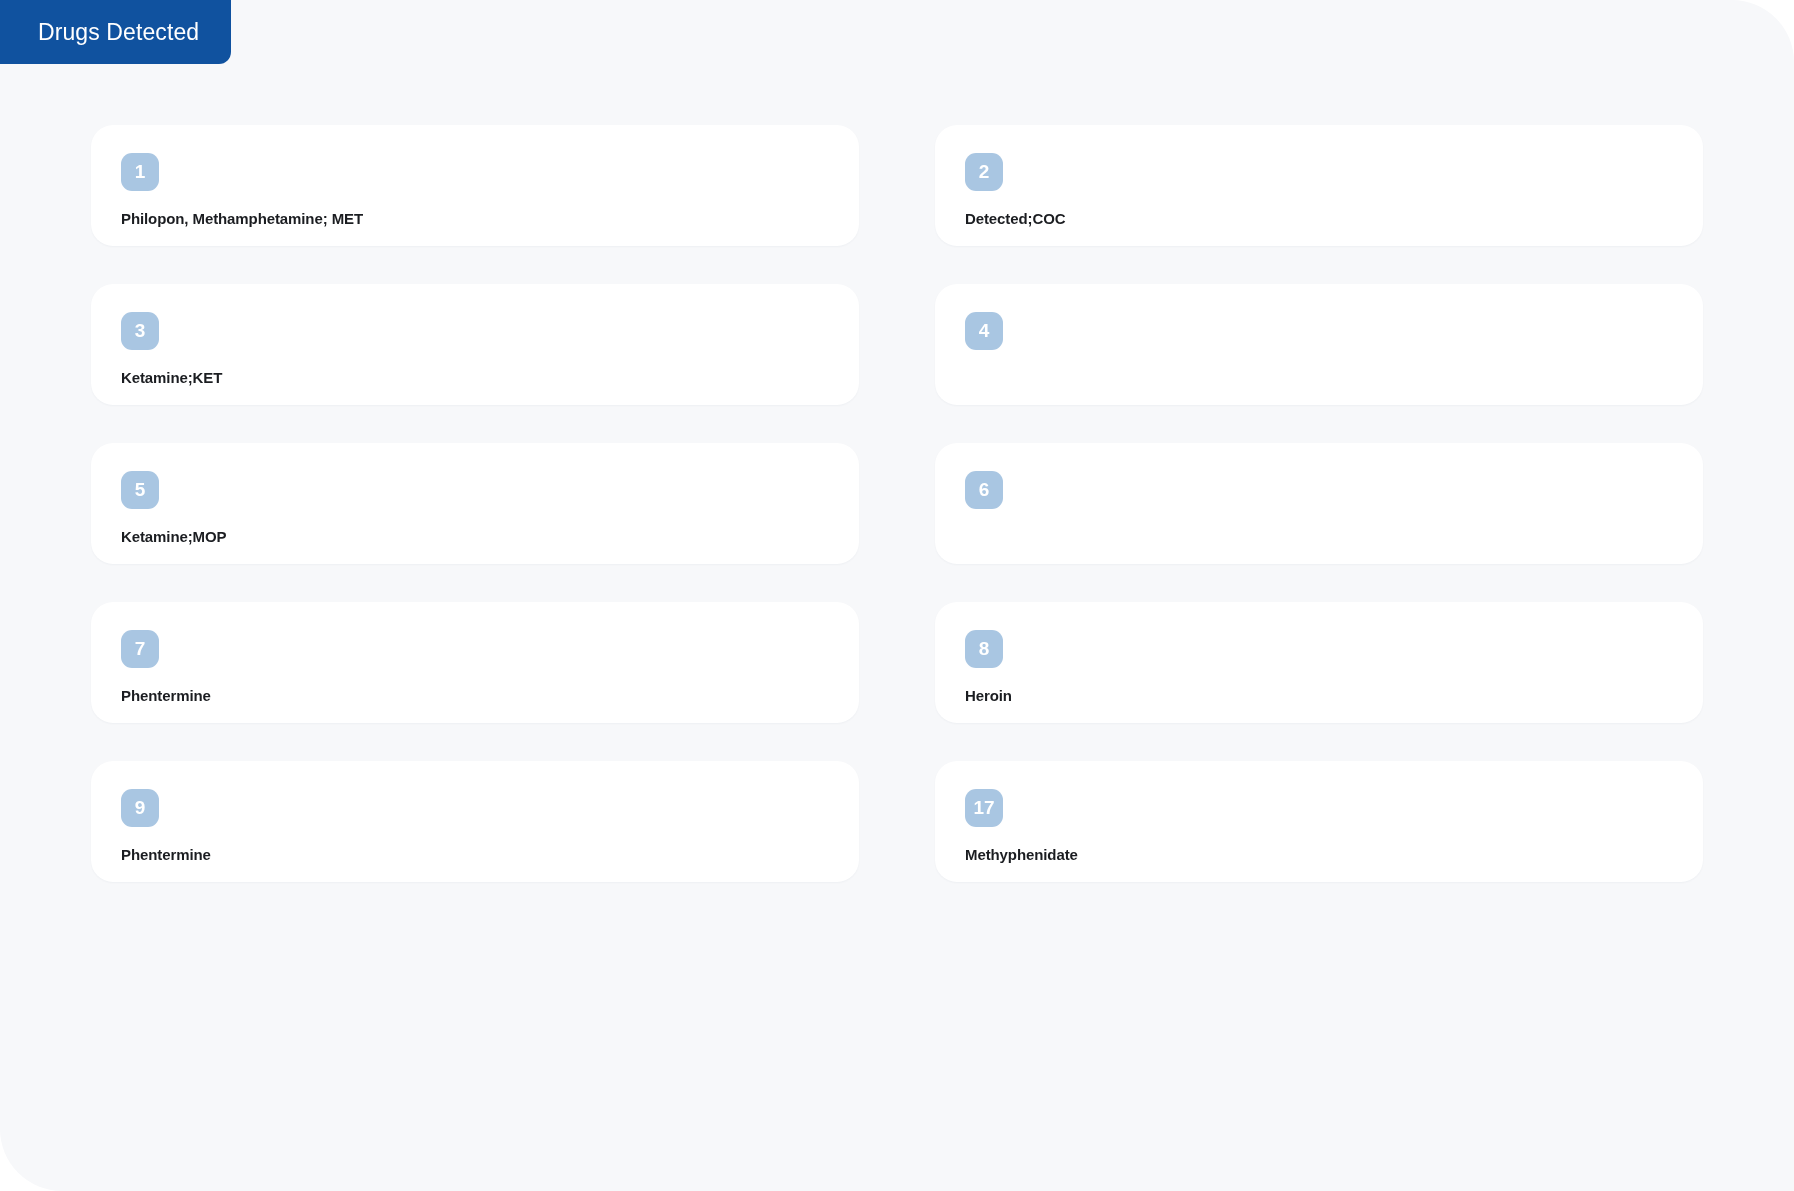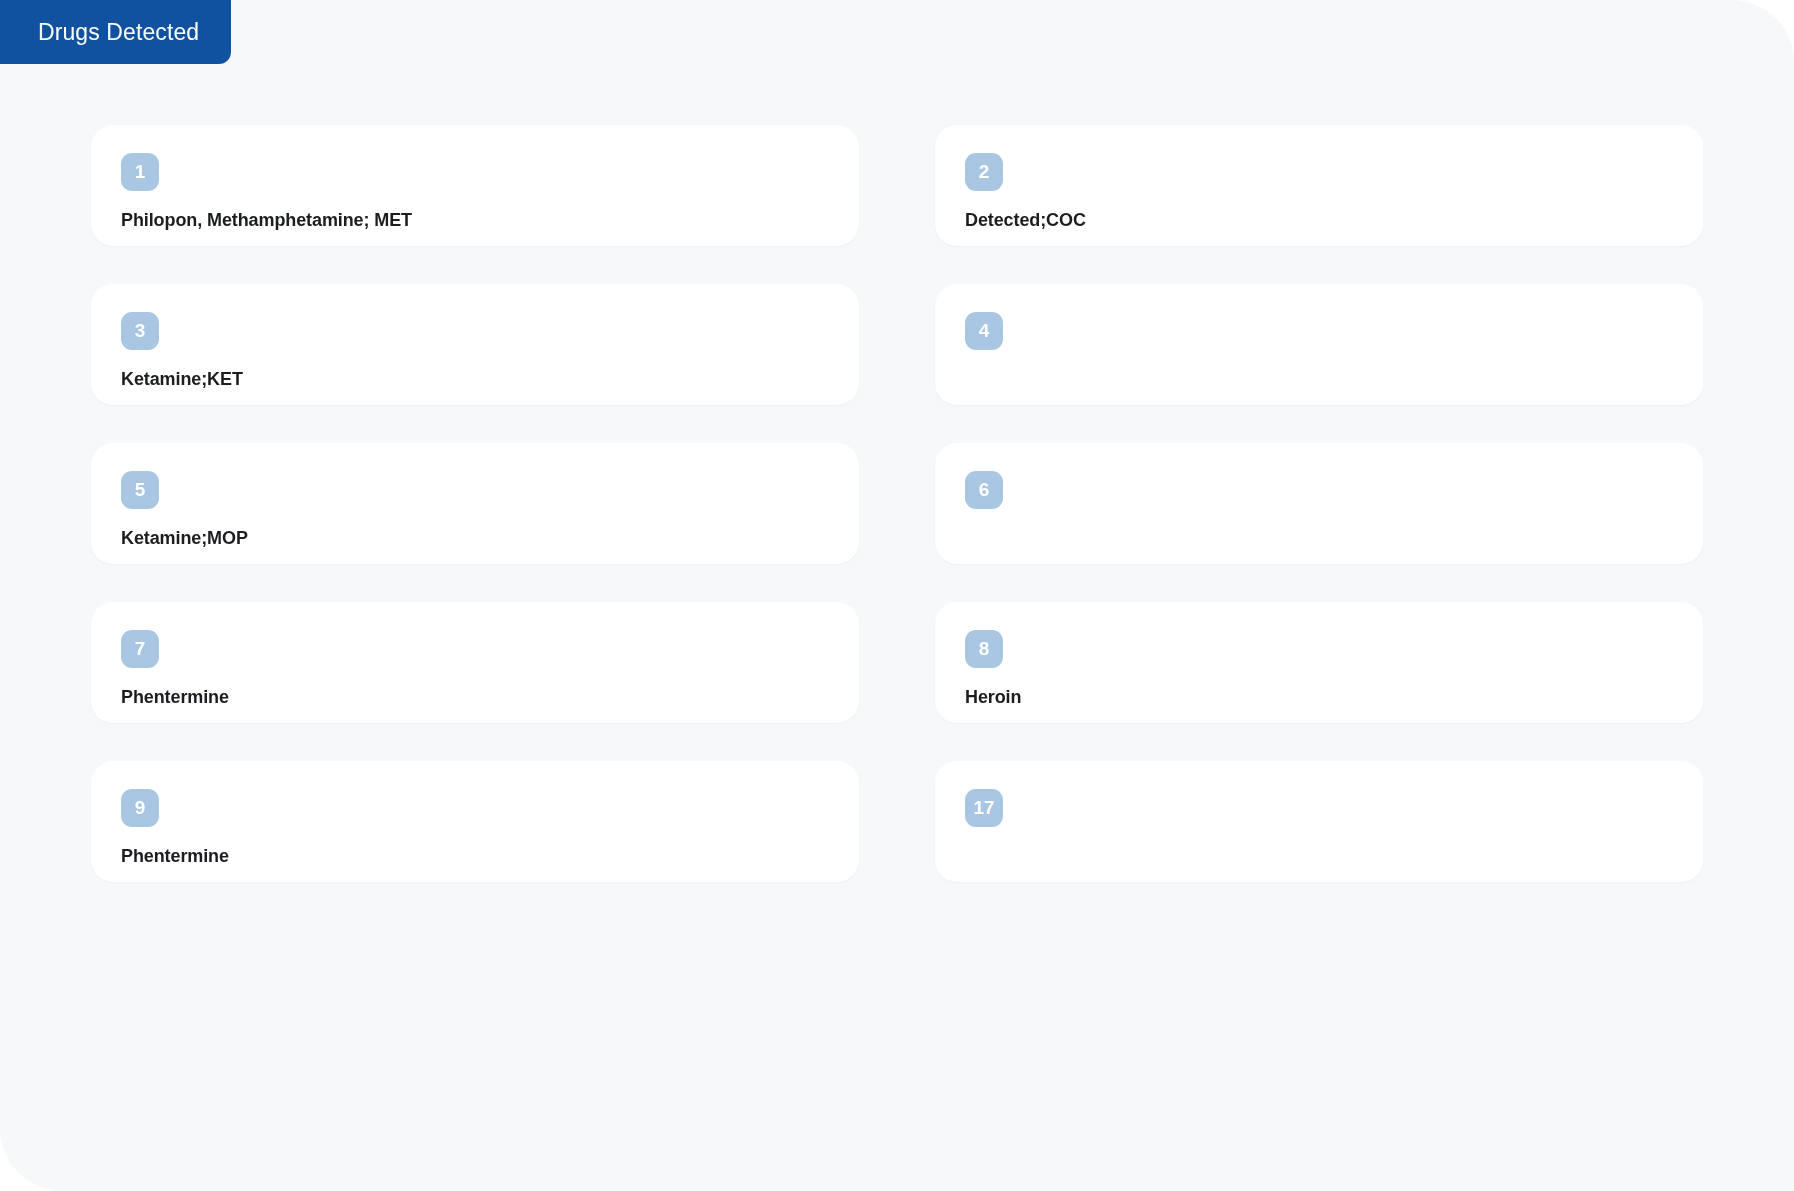--- a/index.html
+++ b/index.html
@@ -96,21 +96,21 @@
     font-size: 19px;
     font-weight: 700;
     display: flex;
     align-items: center;
     justify-content: center;
     box-sizing: border-box;
   }
 
   .name {
     margin-top: 19px;
-    font-size: 18px;
+    font-size: 15px;
     font-weight: 700;
     color: #1b1d21;
     letter-spacing: -0.1px;
     white-space: nowrap;
   }
 </style>
 </head>
 <body>
 
 <div class="screen">
@@ -200,17 +200,18 @@
         </div>
         <div class="name">Phentermine</div>
       </div>
     </div>
 
     <div class="cell">
       <div class="card">
         <div class="badge">
           <span>17</span>
         </div>
+        <div class="name">Methyphenidate</div>
       </div>
     </div>
 
   </div>
 </div>
 
 </body></html>

